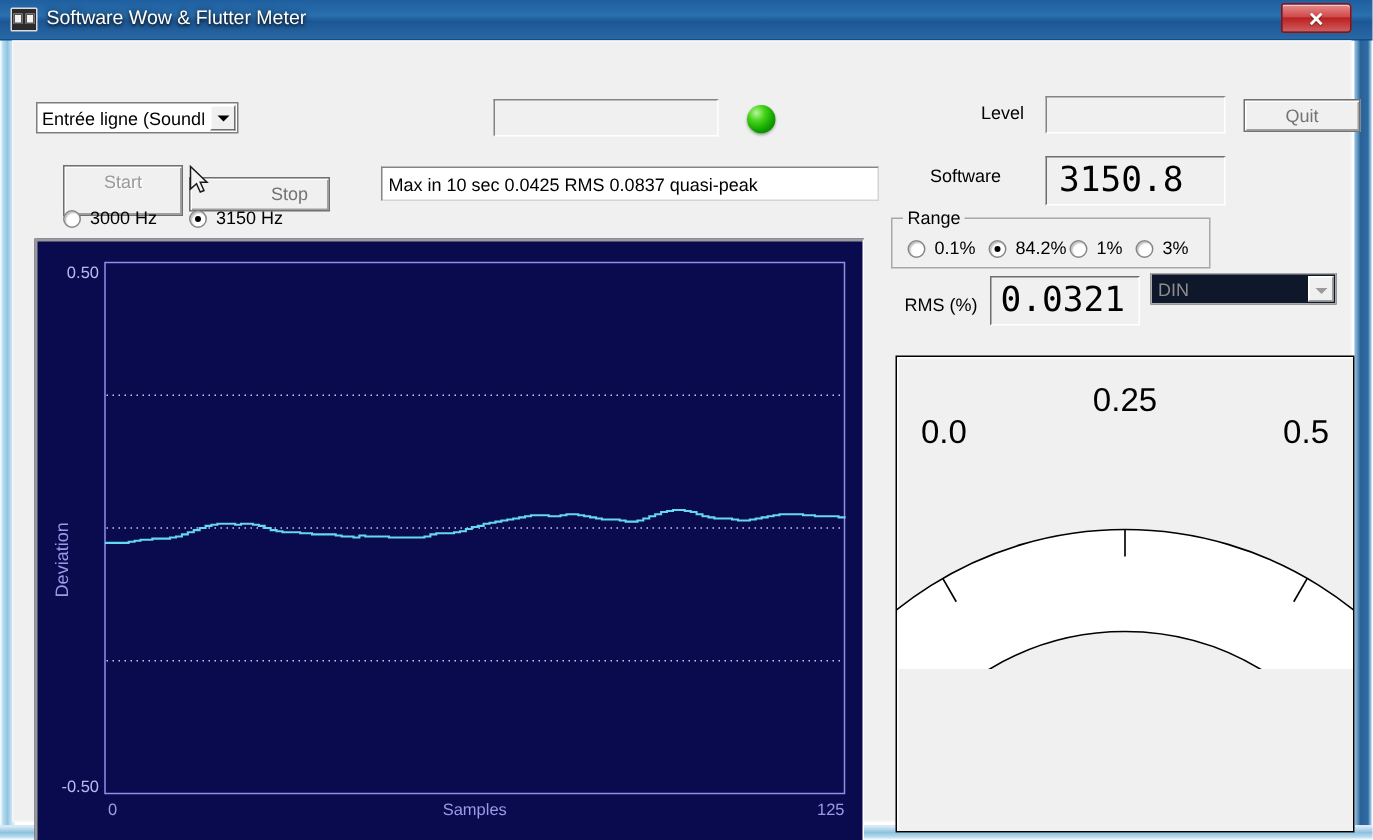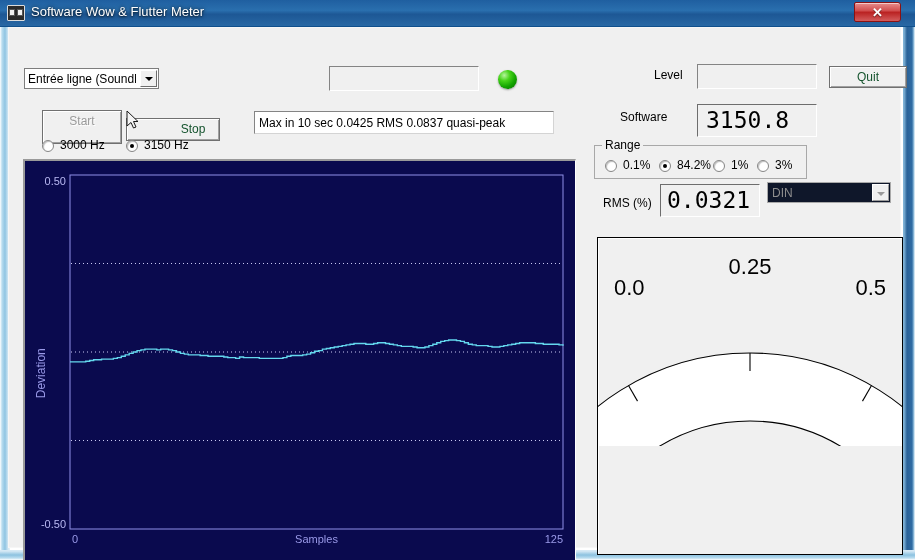--- a/index.html
+++ b/index.html
@@ -119,21 +119,21 @@
     border-right: 4px solid transparent;
     border-top: 4px solid #000;
   }
 
   
   .btn {
     position: absolute;
     background: #f0f0f0;
     border: 1px solid #707070;
     box-shadow: inset 1px 1px 0 #ffffff, inset -1px -1px 0 #a0a0a0;
-    font-size: 12px; color: #14532d;
+    font-size: 12px; color: #737373;
     text-align: center;
     box-sizing: border-box;
   }
   .btn.disabled { color: #9a9a9a; text-shadow: 1px 1px 0 #ffffff; }
 
   #start-btn { left: 33px; top: 82px; width: 80px; height: 34px; line-height: 21px; }
   #stop-btn  { left: 117px; top: 90px; width: 94px; height: 23px; line-height: 21px; padding-left: 40px; }
   #quit-btn  { left: 820px; top: 38px; width: 78px; height: 22px; line-height: 20px; }
 
   
@@ -246,21 +246,21 @@
       <span class="dot on"></span>
       <span class="t">3150 Hz</span>
     </div>
 
     <div class="sunken" style="position:absolute; left:320px; top:38px; width:150px; height:25px;">
       <span style="position:absolute;left:4px;top:5px;font-size:12px;"></span>
     </div>
 
     <div id="led"></div>
 
-    <div class="field-white" style="position:absolute; left:245px; top:83px; width:300px; height:23px;">
+    <div class="field-white" style="position:absolute; left:245px; top:83px; width:332px; height:23px;">
       <span style="position:absolute; left:4px; top:4px; font-size:12px; color:#000; white-space:nowrap;">Max in 10 sec 0.0425 RMS 0.0837 quasi-peak</span>
     </div>
 
     <div class="lbl" style="left:645px; top:40px;">Level</div>
     <div class="sunken" style="position:absolute; left:688px; top:36px; width:120px; height:25px;">
       <span style="position:absolute;left:4px;top:5px;font-size:12px;"></span>
     </div>
     <div class="btn" id="quit-btn">Quit</div>
 
     <div class="lbl" style="left:611px; top:82px;">Software</div>

